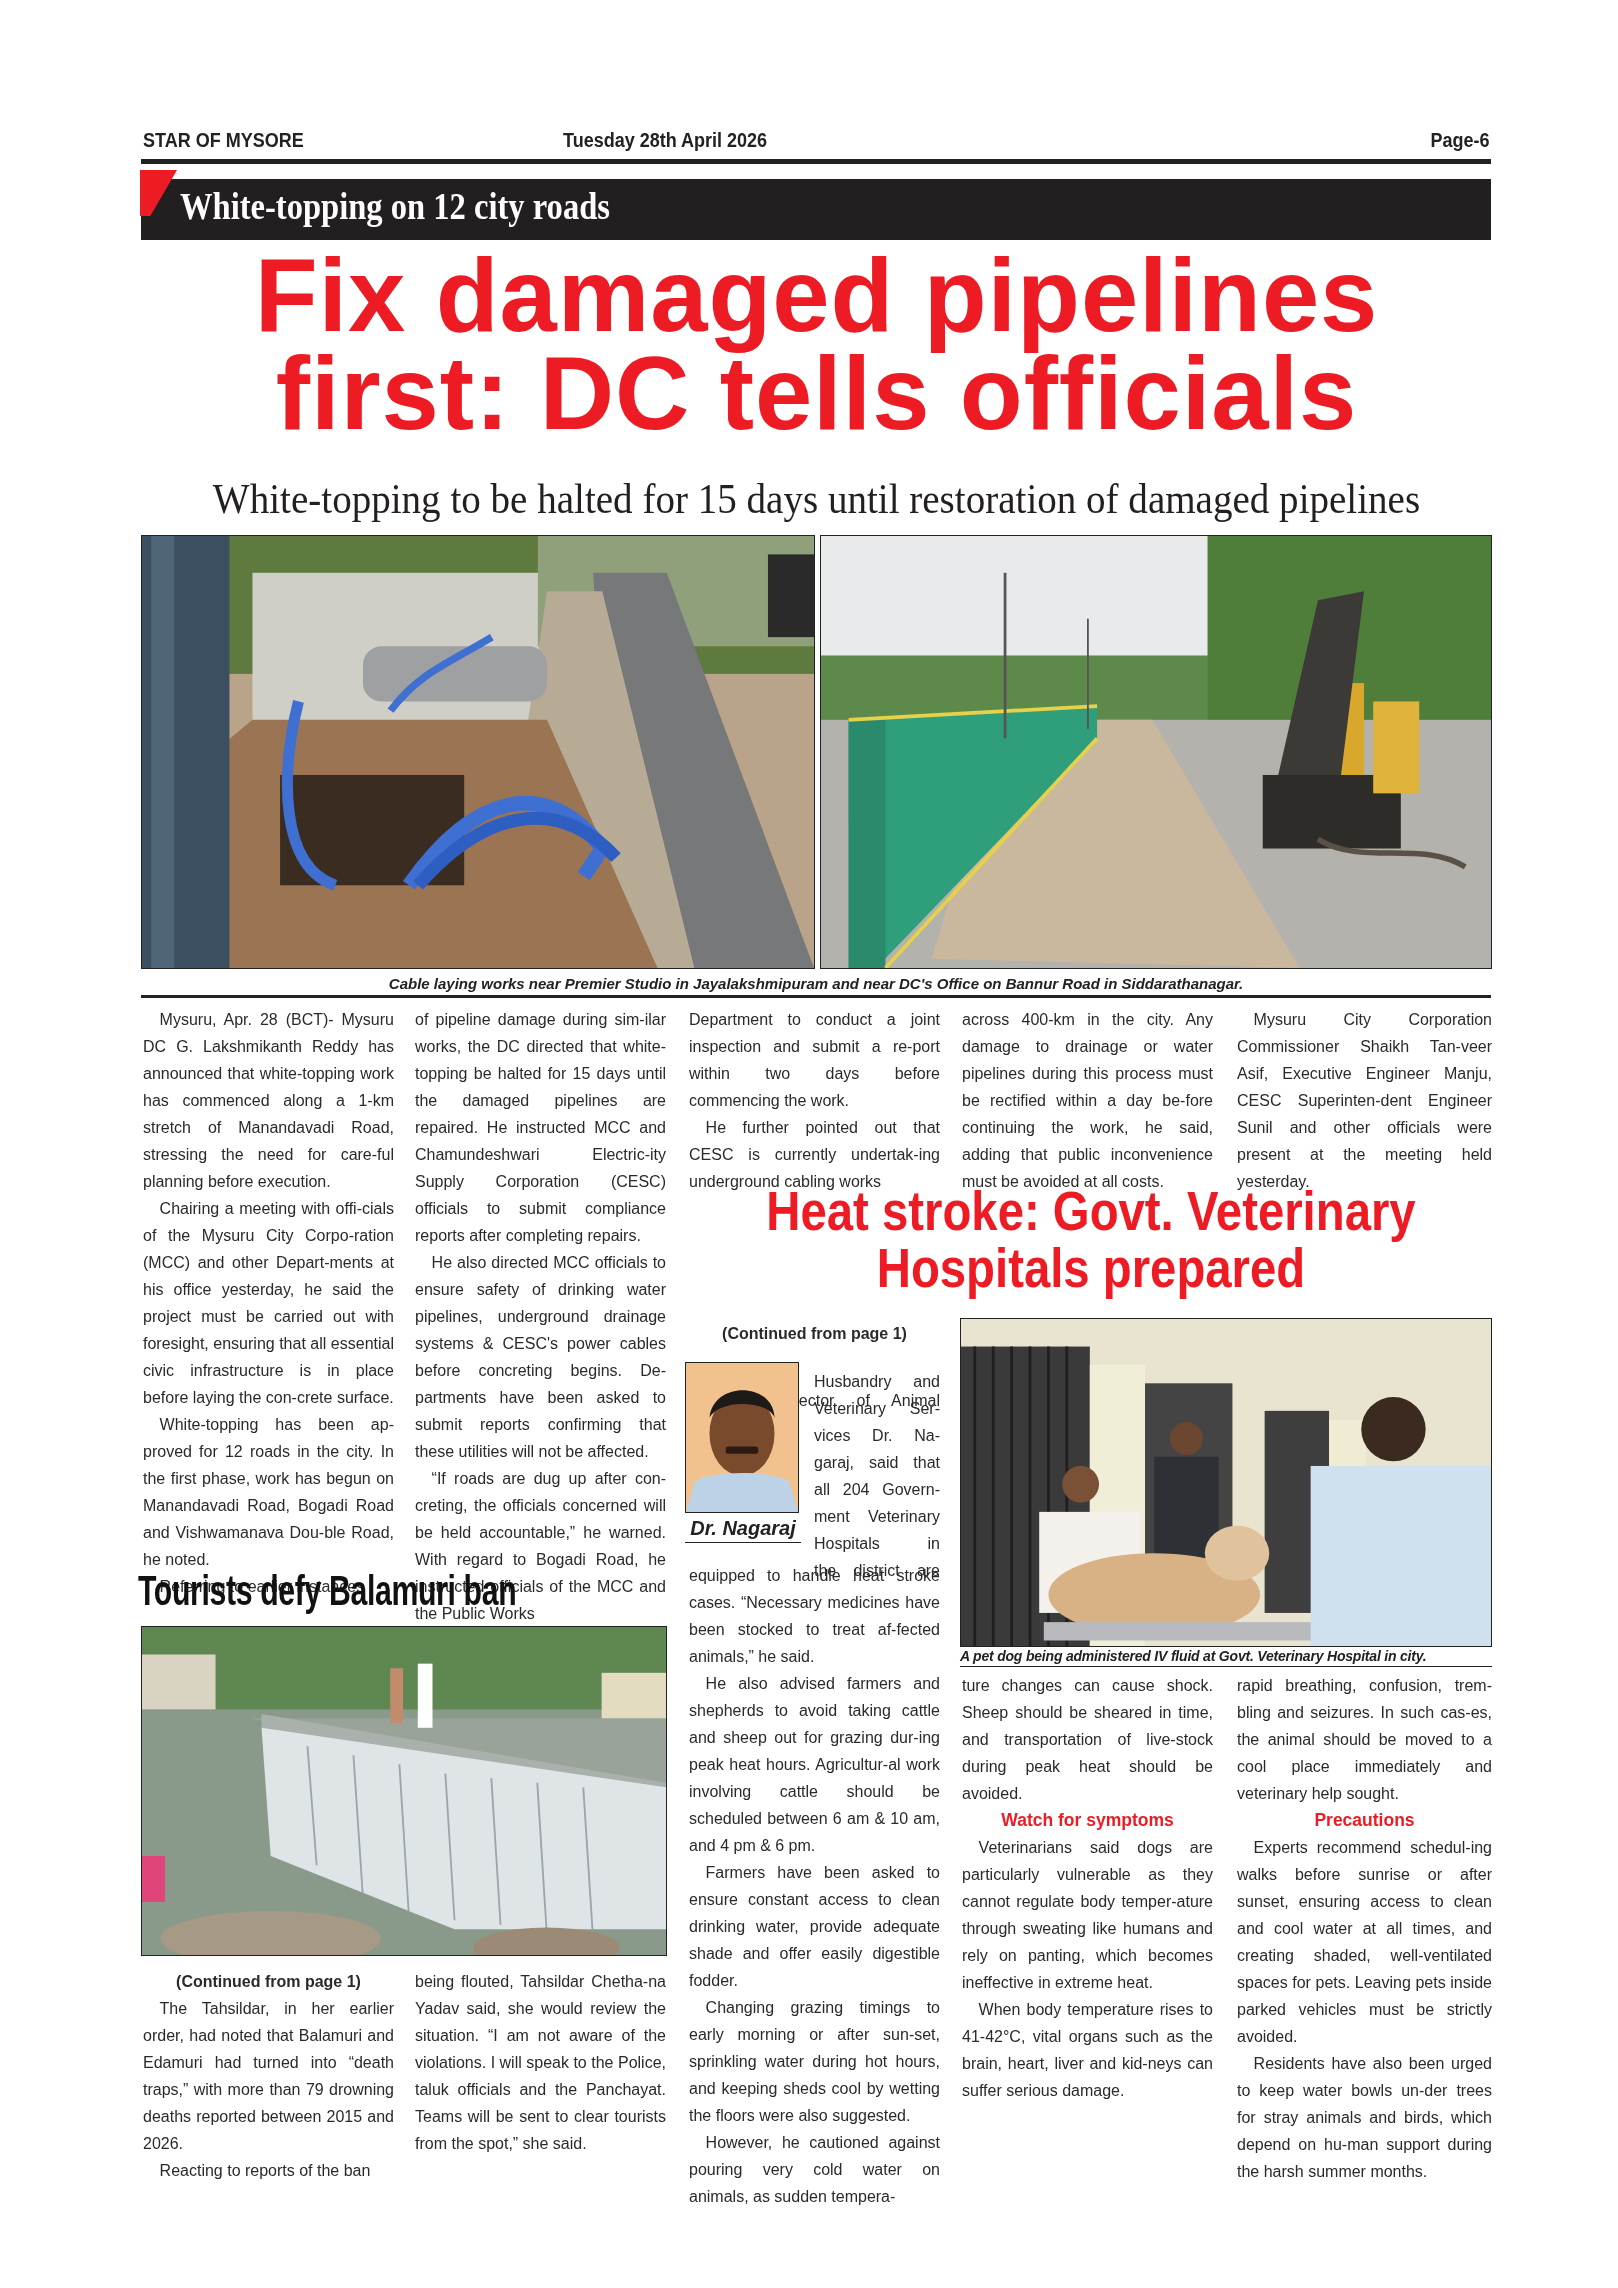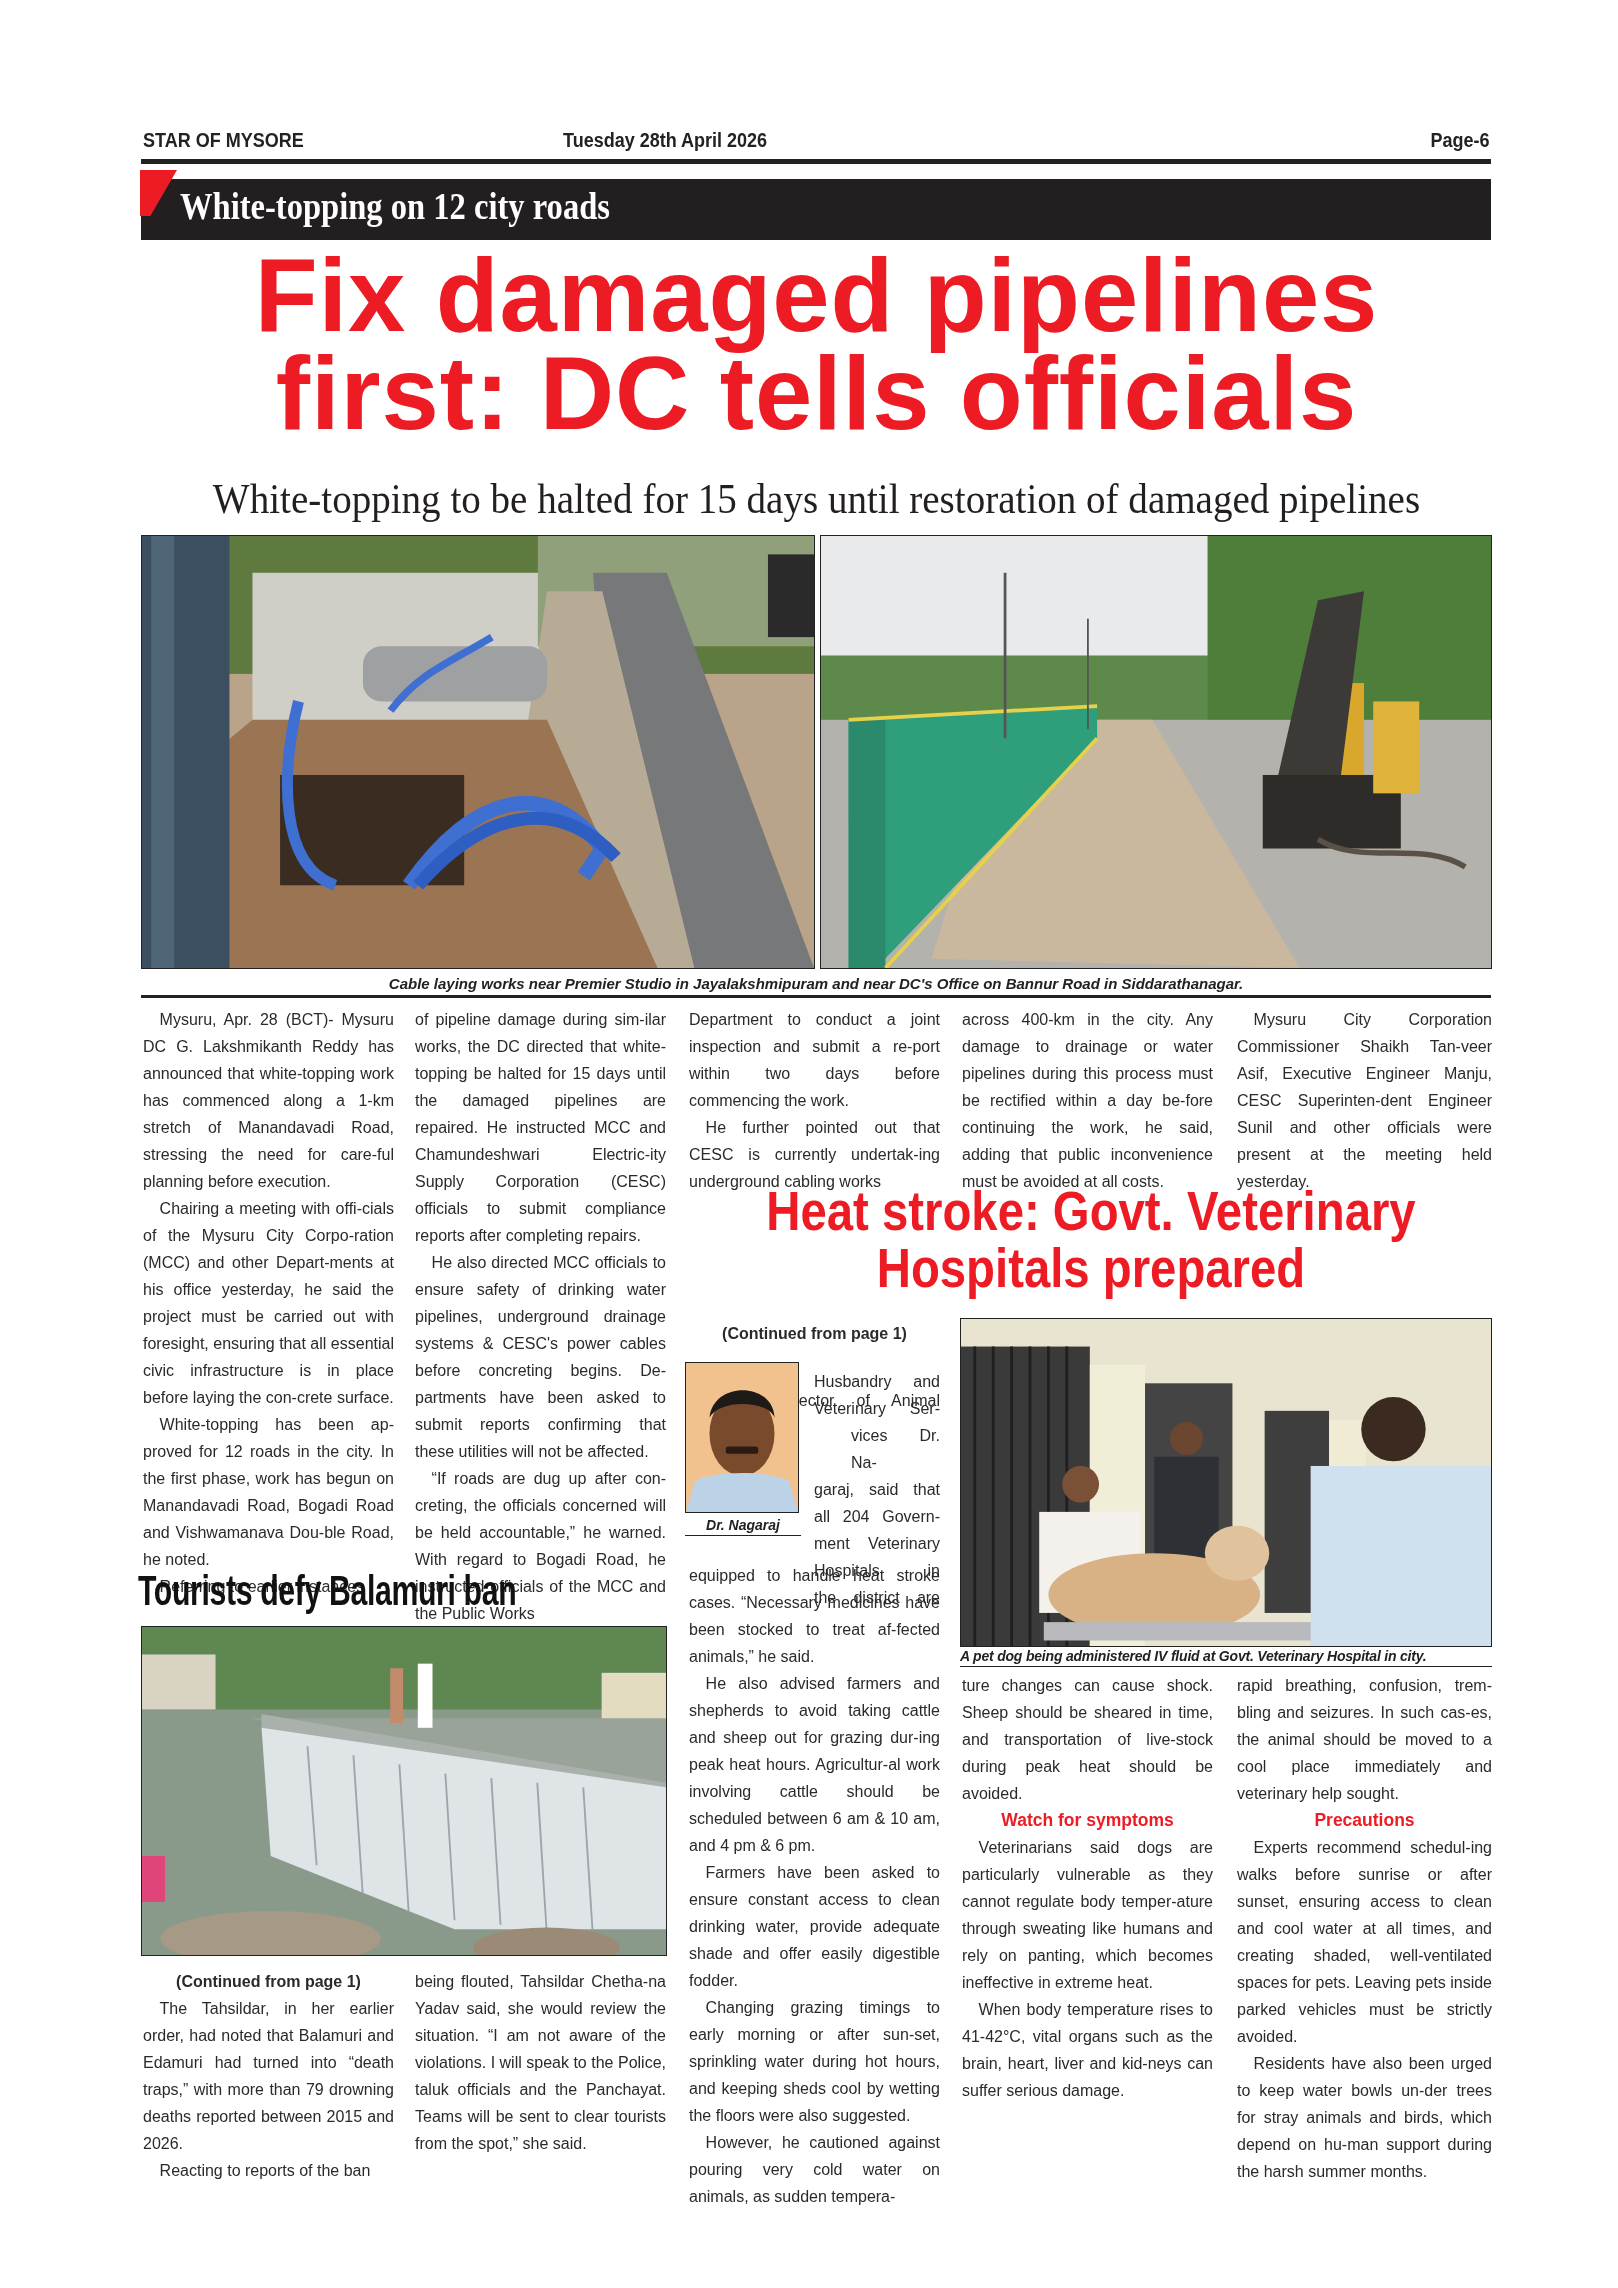--- a/index.html
+++ b/index.html
@@ -35,21 +35,21 @@
   .col p { text-indent: 16.6px; }
   .col p.noind { text-indent: 0; }
   .col .cont { font-weight: bold; text-align: center; text-indent: 0; }
   .sub-red { color: #ed1c24; font-weight: bold; text-align: center; text-indent: 0 !important; font-size: 17.5px; }
 
   .headline2 { left: 685px; top: 1183px; width: 812px; text-align: center; font-family: "Liberation Sans", sans-serif; font-weight: bold; font-size: 55px; line-height: 57px; color: #ed1c24; }
   .headline2 div { white-space: nowrap; transform: scaleX(0.86); transform-origin: center; }
   .headline3 { left: 138px; top: 1567px; width: 535px; font-family: "Liberation Sans", sans-serif; font-weight: bold; font-size: 42px; color: #111; white-space: nowrap; transform: scaleX(0.72); transform-origin: left; letter-spacing: -0.5px; }
 
   .portrait { left: 685px; top: 1362px; width: 114px; height: 151px; border: 1.8px solid #222; overflow: hidden; }
-  .portrait-cap { left: 685px; top: 1517px; width: 116px; text-align: center; font-weight: bold; font-style: italic; font-size: 14px; color: #222; border-bottom: 1.8px solid #222; padding-bottom: 1.8px; }
+  .portrait-cap { left: 685px; top: 1517px; width: 116px; text-align: center; font-weight: bold; font-style: italic; font-size: 20px; color: #222; border-bottom: 1.8px solid #222; padding-bottom: 1.8px; }
 
   .vet-cap { left: 960px; top: 1648px; width: 532px; font-weight: bold; font-style: italic; font-size: 14px; color: #222; white-space: nowrap; border-bottom: 1.8px solid #222; padding-bottom: 1.8px; letter-spacing: -0.2px; }
 </style>
 </head>
 <body>
 
 <div class="abs mast">
   <span class="paper">STAR OF MYSORE</span>
   <span class="date">Tuesday 28th April 2026</span>
   <span class="page">Page-6</span>
@@ -146,21 +146,21 @@
     <ellipse cx="62" cy="78" rx="36" ry="46" fill="#7a4a2c"></ellipse>
     <path d="M26 60 C30 20, 96 20, 98 60 C90 40, 36 40, 26 60 Z" fill="#1e1a18"></path>
     <rect x="44" y="92" width="36" height="8" rx="3" fill="#2a1c14"></rect>
     <path d="M0 164 L10 130 C30 118, 94 118, 114 130 L124 164 Z" fill="#bcd2e6"></path>
   </svg>
 </div>
 <div class="abs portrait-cap">Dr. Nagaraj</div>
 <div class="abs col" id="vwrap" style="left:814px; top:1368px; width:126px; text-align: justify;">
     <div style="text-align: justify; text-align-last: justify;">Husbandry and</div>
     <div style="text-align: justify; text-align-last: justify;">Veterinary Ser-</div>
-    <div style="text-align: justify; text-align-last: justify; margin-left: 37px;">vices Dr. Na-</div>
+    <div style="text-align: justify; text-align-last: justify;">vices Dr. Na-</div>
     <div style="text-align: justify; text-align-last: justify;">garaj, said that</div>
     <div style="text-align: justify; text-align-last: justify;">all 204 Govern-</div>
     <div style="text-align: justify; text-align-last: justify;">ment Veterinary</div>
     <div style="text-align: justify; text-align-last: justify;">Hospitals in</div>
     <div style="text-align: justify; text-align-last: justify;">the district are</div>
   </div>
 
 <div class="abs col" id="vc1" style="left:689px; top:1562px; width:251px;">
     <p class="noind">equipped to handle heat stroke cases. “Necessary medicines have been stocked to treat af-fected animals,” he said.</p>
     <p>He also advised farmers and shepherds to avoid taking cattle and sheep out for grazing dur-ing peak heat hours. Agricultur-al work involving cattle should be scheduled between 6 am &amp; 10 am, and 4 pm &amp; 6 pm.</p>

